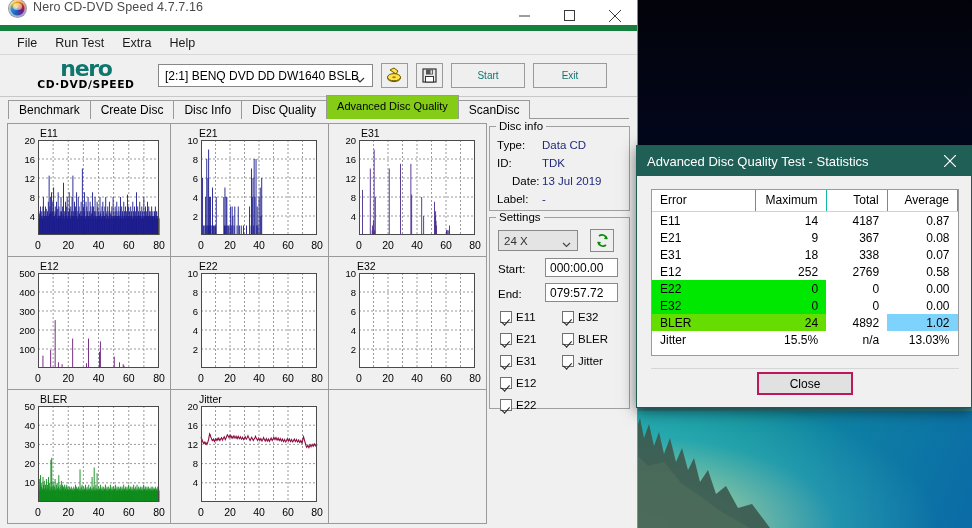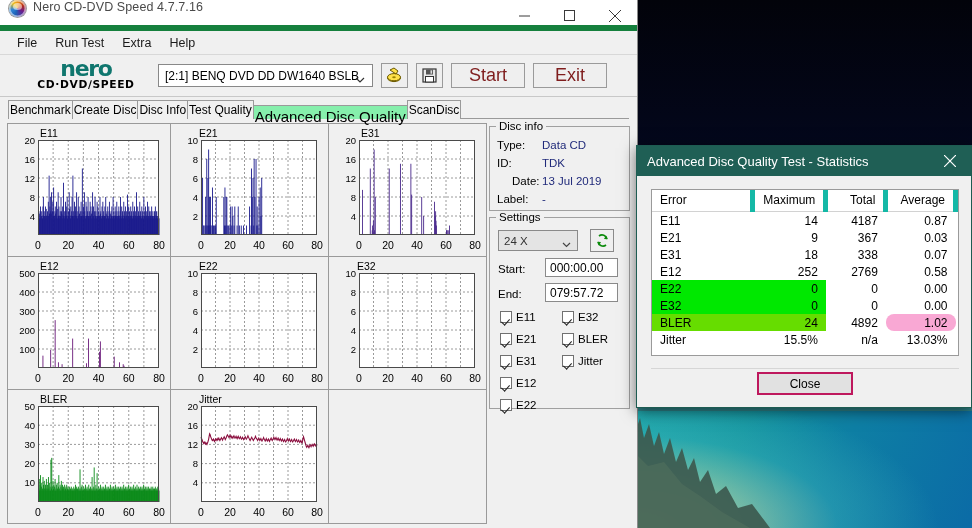--- a/index.html
+++ b/index.html
@@ -94,38 +94,38 @@
     padding-left:6px; position:relative;
   }
   #drivesel .arrow { position:absolute; right:7px; top:8px; }
   .tbtn {
     width:27px; height:25px; background:#efefef; border:1px solid #9a9a9a;
     display:flex; align-items:center; justify-content:center;
   }
   .bigbtn {
     width:74px; height:25px; background:#efefef; border:1px solid #9a9a9a;
     display:flex; align-items:center; justify-content:center;
-    font-size:18px; color:#7f1d1d;
+    font-size:10px; color:#0f766e;
   }
   #tabstrip {
     height:22px; display:flex; align-items:flex-end; padding-left:8px;
     background:#f0f0f0; position:relative;
   }
   #tabstrip::after {
     content:""; position:absolute; left:8px; right:8px; bottom:0; height:1px;
     background:#9a9a9a;
   }
   .tab {
-    font-size:12px; color:#000; padding:3px 1px 3px; background:#f0f0f0;
+    font-size:12px; color:#000; padding:3px 10px 3px; background:#f0f0f0;
     border:1px solid #9a9a9a; border-bottom:none; margin-right:-1px;
     position:relative; z-index:1; height:19px; line-height:13px;margin-top:32px;
   }
   .tab.active {
-    background:#86efac; z-index:3; height:14px; padding-top:4px;
-    font-size:15px;
+    background:#84cc16; z-index:3; height:24px; padding-top:4px;
+    font-size:11px;
   }
   #content { position:absolute; left:8px; top:124px; right:8px; bottom:4px; }
   #graphgrid {
     position:absolute; left:0; top:0; width:481px; height:400px;
     display:grid; grid-template-columns:163px 158px 158px;
     grid-template-rows:133px 133px 134px;
   }
   .gcell { border:1px solid #9a9a9a; background:#f0f0f0; position:relative;
            margin:-1px 0 0 -1px; }
   .gtitle { position:absolute; font-size:10.5px; color:#000; line-height:10px; }
@@ -169,21 +169,21 @@
   #statsbox {
     position:absolute; left:14px; top:43px; width:308px; height:167px;
     background:#fff; border:1px solid #9a9a9a;
   }
   table.stats { width:100%; border-collapse:collapse; font-size:12px; }
   table.stats th {
     font-weight:normal; color:#000; padding:3px 8px 4px; text-align:right;
     border-bottom:1px solid #d2d2d2;
   }
   table.stats th.l { text-align:left; }
-  table.stats th.sep { border-right:5px solid #14b8a6; }
+  table.stats th.sep { border-right:1px solid #14b8a6; }
   table.stats td { padding:1.5px 8px; text-align:right; color:#000; }
   table.stats td.l { text-align:left; }
   #dlgbtnbar {
     position:absolute; left:14px; top:222px; width:308px; height:30px;
     border-top:1px solid #d6d6d6; display:flex; align-items:center;
     justify-content:space-around;
   }
   .dbtn {
     width:96px; height:23px; background:#e1e1e1; border:1px solid #adadad;
     display:flex; align-items:center; justify-content:center; font-size:12px;
@@ -272,21 +272,21 @@
       </svg>
     </div>
     <div class="bigbtn">Start</div>
     <div class="bigbtn">Exit</div>
   </div>
 
   <div id="tabstrip">
     <div class="tab">Benchmark</div>
     <div class="tab">Create Disc</div>
     <div class="tab">Disc Info</div>
-    <div class="tab">Test Quality</div>
+    <div class="tab">Disc Quality</div>
     <div class="tab active">Advanced Disc Quality</div>
     <div class="tab">ScanDisc</div>
   </div>
 
   <div id="content">
 
     <div id="graphgrid">
       <div class="gcell">
         <div class="gtitle" style="left:32px;top:4px;">E11</div>
         <div id="p0">
@@ -1325,21 +1325,21 @@
           <tr>
             <td class="l">E11</td>
             <td class="">14</td>
             <td class="">4187</td>
             <td class="">0.87</td>
           </tr>
           <tr>
             <td class="l">E21</td>
             <td class="">9</td>
             <td class="">367</td>
-            <td class="">0.03</td>
+            <td class="">0.08</td>
           </tr>
           <tr>
             <td class="l">E31</td>
             <td class="">18</td>
             <td class="">338</td>
             <td class="">0.07</td>
           </tr>
           <tr>
             <td class="l">E12</td>
             <td class="">252</td>
@@ -1355,21 +1355,21 @@
           <tr>
             <td class="l" style="background: rgb(0, 232, 0);">E32</td>
             <td class="" style="background: rgb(0, 232, 0);">0</td>
             <td class="">0</td>
             <td class="">0.00</td>
           </tr>
           <tr>
             <td class="l" style="background: rgb(102, 221, 0);">BLER</td>
             <td class="" style="background: rgb(102, 221, 0);">24</td>
             <td class="">4892</td>
-            <td class="" style="background: #f9a8d4; border-radius: 8px;">1.02</td>
+            <td class="" style="background: #7dd3fc;">1.02</td>
           </tr>
           <tr>
             <td class="l">Jitter</td>
             <td class="">15.5%</td>
             <td class="">n/a</td>
             <td class="">13.03%</td>
           </tr>
         </tbody>
     </table>
   </div>

